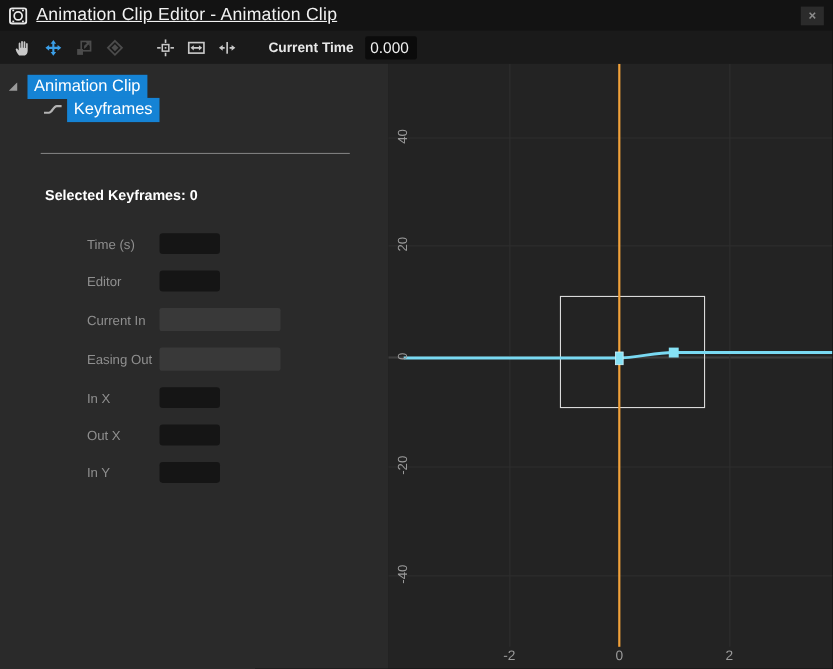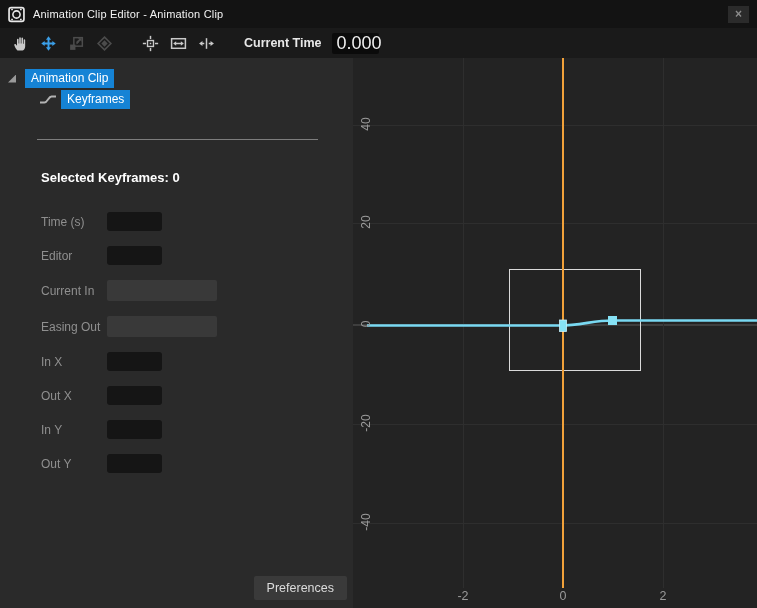--- a/index.html
+++ b/index.html
@@ -3,46 +3,46 @@
 <meta charset="utf-8">
 <style>
   * { margin:0; padding:0; box-sizing:border-box; }
   html,body { background:#000; }
   body { font-family:"Liberation Sans", sans-serif; }
   .window { position:relative; width:757px; height:608px; background:#232323; overflow:hidden; }
 
   
   .titlebar { height:28px; background:#131313; display:flex; align-items:center; padding:0 8px; gap:8px; }
   .titlebar .app-icon { width:17px; height:17px; flex:0 0 auto; }
-  .titlebar .title { color:#f2f2f2; font-size:11px; letter-spacing:.2px; }
+  .titlebar .title { color:#f2f2f2; font-size:16px; letter-spacing:.2px;text-decoration:underline; }
   .close-btn { margin-left:auto; width:21px; height:17px; background:#2b2b2b; color:#8c8c8c;
                font-size:12px; font-weight:bold; display:flex; align-items:center; justify-content:center; cursor:default; }
 
   
   .toolbar { height:30px; background:#1a1a1a; display:flex; align-items:center; padding-left:8px; gap:4px; }
   .tool-btn { width:24px; height:24px; display:flex; align-items:center; justify-content:center; border-radius:2px; }
   .tool-spacer { width:14px; }
   .ct-label { color:#e8e8e8; font-size:12.5px; font-weight:bold; margin-left:22px; margin-right:6px; }
   .ct-value { width:47px; height:21px; background:#0b0b0b; border-radius:2px; color:#f0f0f0;
-              font-size:18px; display:flex; align-items:center; padding-left:5px; }
+              font-size:14px; display:flex; align-items:center; padding-left:5px; }
 
   
   .main { display:flex; height:550px; }
 
   
   .left-panel { position:relative; width:353px; background:#2a2a2a; flex:0 0 auto; }
   .tree { padding:11px 0 0 8px; }
   .tree-row { display:flex; align-items:center; height:19px; }
   .expander { width:8px; height:8px; background:#9a9a9a; clip-path:polygon(100% 0,100% 100%,0 100%); margin-right:9px; }
-  .node-label { background:#1583d5; color:#fff; font-size:12px; padding:2px 6px 3px 6px; }
+  .node-label { background:#1583d5; color:#fff; font-size:15px; padding:2px 6px 3px 6px; }
   .tree-child { margin-left:30px; margin-top:2px; }
   .curve-glyph { margin-right:3px; display:flex; }
   .divider { margin:30px 35px 0 37px; height:1px; background:#7d7d7d; }
   .sel-keyframes { margin:30px 0 0 41px; color:#fff; font-size:13px; font-weight:bold; }
-  .form { margin-top:27px; }
+  .form { margin-top:27px;padding-left:38px; }
   .form-row { display:flex; align-items:center; margin:0 0 15px 41px; }
   .form-row .f-label { width:66px; color:#8f8f8f; font-size:12px; }
   .inp { background:#151515; border-radius:3px; width:55px; height:19px; color:#ddd; font-size:11px; }
   .inp.wide { background:#393939; border-radius:2px; width:110px; height:21px; }
   .prefs-btn { position:absolute; right:6px; bottom:8px; background:#3a3a3a; color:#dcdcdc;
                font-size:12.5px; padding:5px 13px; border-radius:2px; }
 
   
   .graph { position:relative; flex:1; background:#232323; overflow:hidden; }
   .hgrid { position:absolute; left:0; width:404px; height:1px; background:#2e2e2e; }
@@ -175,27 +175,22 @@
           <div class="inp"></div>
         </div>
         <div class="form-row">
           <span class="f-label">Out X</span>
           <div class="inp"></div>
         </div>
         <div class="form-row">
           <span class="f-label">In Y</span>
           <div class="inp"></div>
         </div>
-        <div class="form-row">
-          <span class="f-label">Out Y</span>
-          <div class="inp"></div>
-        </div>
       </div>
 
-      <div class="prefs-btn">Preferences</div>
     </div>
 
     <div class="graph">
 
       <div class="hgrid" style="top:67px"></div>
       <div class="hgrid" style="top:165px"></div>
       <div class="hgrid zero" style="top:266px"></div>
       <div class="hgrid" style="top:366px"></div>
       <div class="hgrid" style="top:465px"></div>
       <div class="vgrid" style="left:110px"></div>

